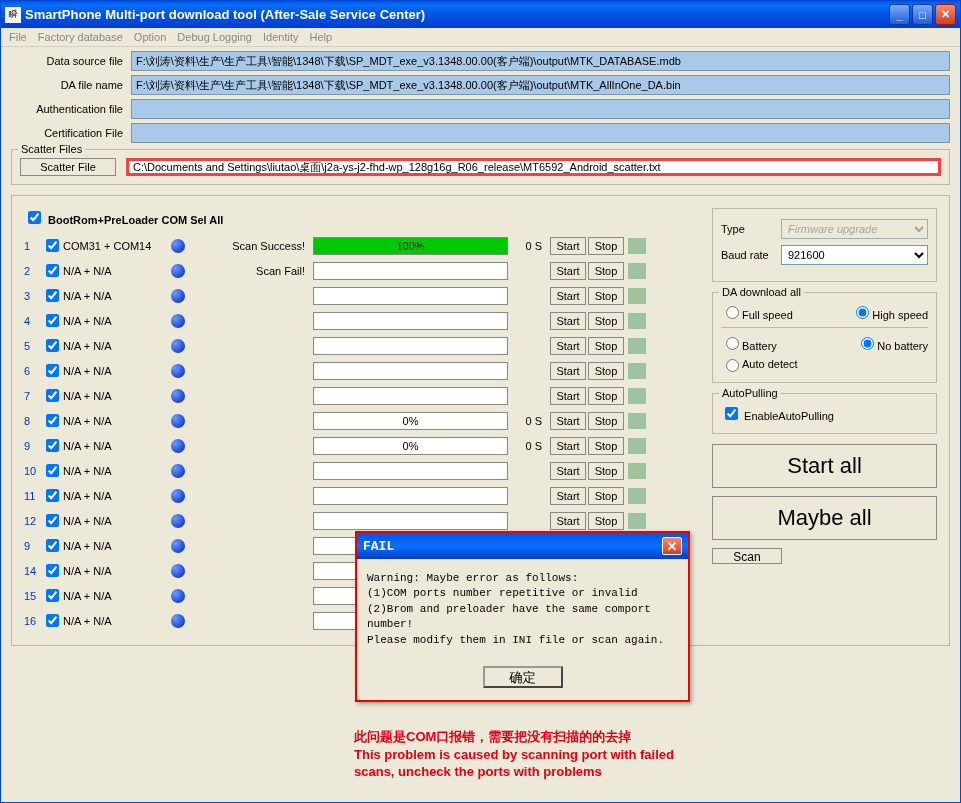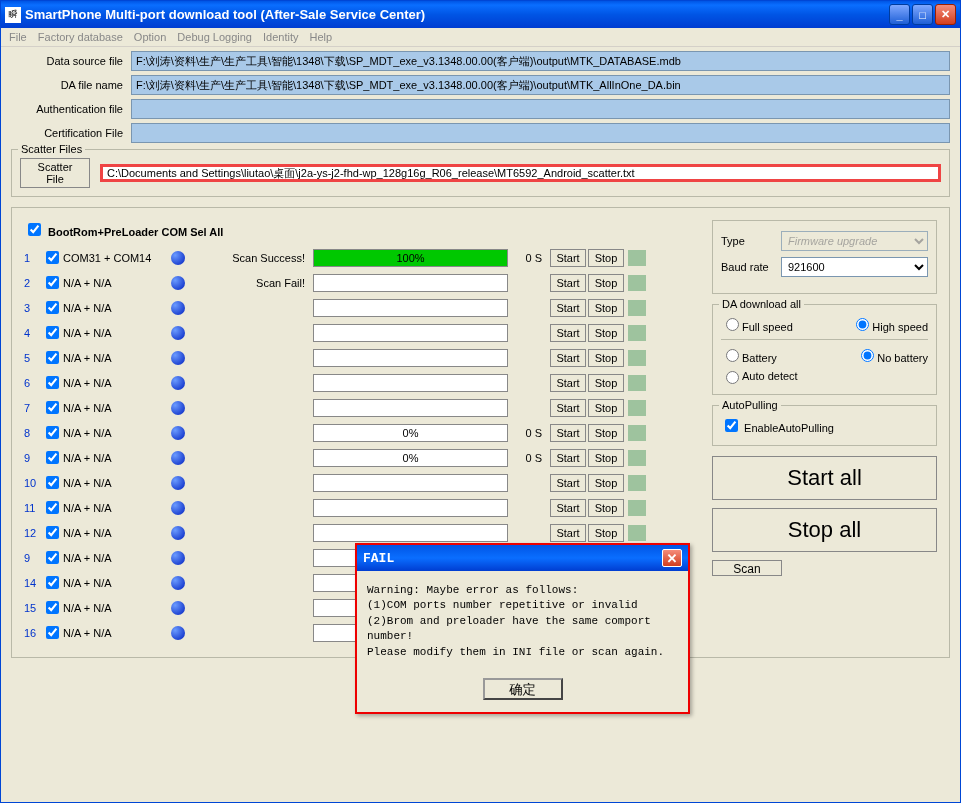--- a/index.html
+++ b/index.html
@@ -314,21 +314,21 @@
       <input class="file-input" value="" style="">
     </div>
     <div class="file-row">
       <div class="file-label">Certification File</div>
       <input class="file-input" value="" style="">
     </div>
 
     <div class="groupbox">
       <span class="groupbox-title">Scatter Files</span>
       <div class="scatter-row">
-        <button class="btn" style="width:70px">Scatter File</button>
+        <button class="btn" style="width:96px">Scatter File</button>
         <input class="scatter-input" value="C:\Documents and Settings\liutao\桌面\j2a-ys-j2-fhd-wp_128g16g_R06_release\MT6592_Android_scatter.txt" style="">
       </div>
     </div>
 
     <div class="main-panel">
       <div class="left-col">
         <div class="sel-all-row">
           <input type="checkbox" checked="" style="">
           <span>BootRom+PreLoader COM Sel All</span>
         </div>
@@ -610,36 +610,40 @@
               </label>
           </div>
         </div>
 
         <div class="right-group">
           <span class="groupbox-title">AutoPulling</span>
           <label><input type="checkbox" checked="" style=""> <span>EnableAutoPulling</span></label>
         </div>
 
         <button class="big-btn">Start all</button>
-        <button class="big-btn">Stop all</button>
+        <button class="big-btn">Maybe all</button>
         <button class="scan-btn">Scan</button>
       </div>
 
       <div class="dialog">
         <div class="dialog-title">
           <span>FAIL</span>
           <div class="dclose">✕</div>
         </div>
         <div class="dialog-body">
           <div>Warning: Maybe error as follows:</div>
           <div>(1)COM ports number repetitive or invalid</div>
           <div>(2)Brom and preloader have the same comport number!</div>
           <div>Please modify them in INI file or scan again.</div>
         </div>
         <div class="dialog-footer">
           <button>确定</button>
         </div>
       </div>
 
+      <div class="annotation">
+        <div>此问题是COM口报错，需要把没有扫描的的去掉</div>
+        <div>This problem is caused by scanning port with failed scans, uncheck the ports with problems</div>
+      </div>
 
     </div>
   </div>
 </div>
 
 </body></html>

